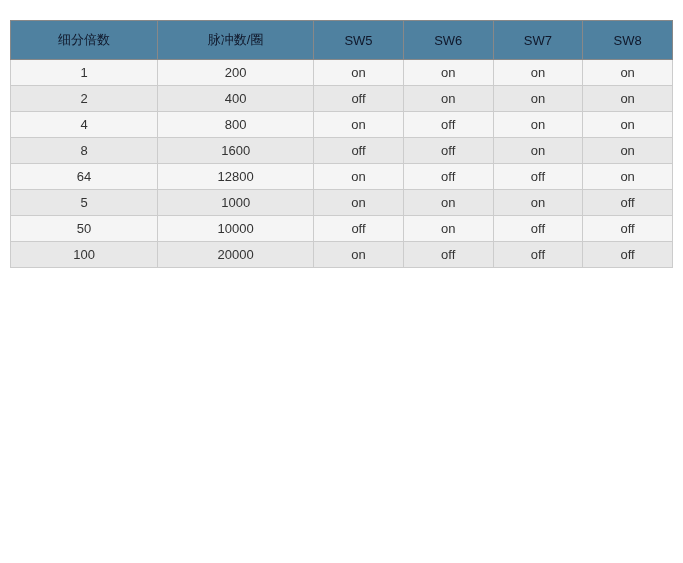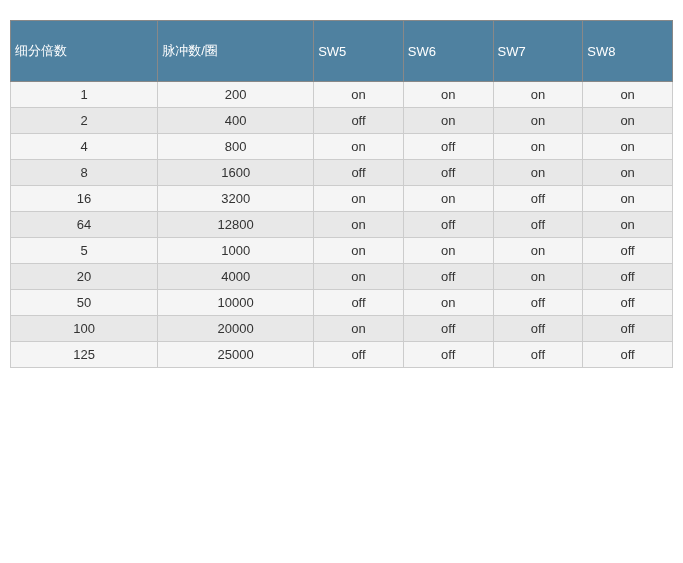--- a/index.html
+++ b/index.html
@@ -16,23 +16,23 @@
       font-size: 13px;
       line-height: 1.6;
     }
     table {
       width: 100%;
       border-collapse: collapse;
       border: 1px solid #aaa;
     }
     th {
       background-color: #4f81a0;
-      color: #ffffff;
-      text-align: left;
-      padding: 21px 4px;
+      color: #0f172a;
+      text-align: center;
+      padding: 10px 4px;
       border: 1px solid #888;
       font-weight: normal;
       font-size: 13px;
     }
     td {
       text-align: center;
       padding: 5px 4px;
       border: 1px solid #ccc;
       font-size: 13px;
       color: #333;
@@ -87,69 +87,45 @@
       </tr>
       <tr>
         <td>8</td>
         <td>1600</td>
         <td>off</td>
         <td>off</td>
         <td>on</td>
         <td>on</td>
       </tr>
       <tr>
-        <td>16</td>
-        <td>3200</td>
-        <td>on</td>
-        <td>on</td>
-        <td>off</td>
-        <td>on</td>
-      </tr>
-      <tr>
         <td>64</td>
         <td>12800</td>
         <td>on</td>
         <td>off</td>
         <td>off</td>
         <td>on</td>
       </tr>
       <tr>
         <td>5</td>
         <td>1000</td>
         <td>on</td>
         <td>on</td>
-        <td>on</td>
-        <td>off</td>
-      </tr>
-      <tr>
-        <td>20</td>
-        <td>4000</td>
-        <td>on</td>
-        <td>off</td>
         <td>on</td>
         <td>off</td>
       </tr>
       <tr>
         <td>50</td>
         <td>10000</td>
         <td>off</td>
         <td>on</td>
         <td>off</td>
         <td>off</td>
       </tr>
       <tr>
         <td>100</td>
         <td>20000</td>
         <td>on</td>
         <td>off</td>
         <td>off</td>
         <td>off</td>
       </tr>
-      <tr>
-        <td>125</td>
-        <td>25000</td>
-        <td>off</td>
-        <td>off</td>
-        <td>off</td>
-        <td>off</td>
-      </tr>
     </tbody>
 </table>
 
 </body></html>

